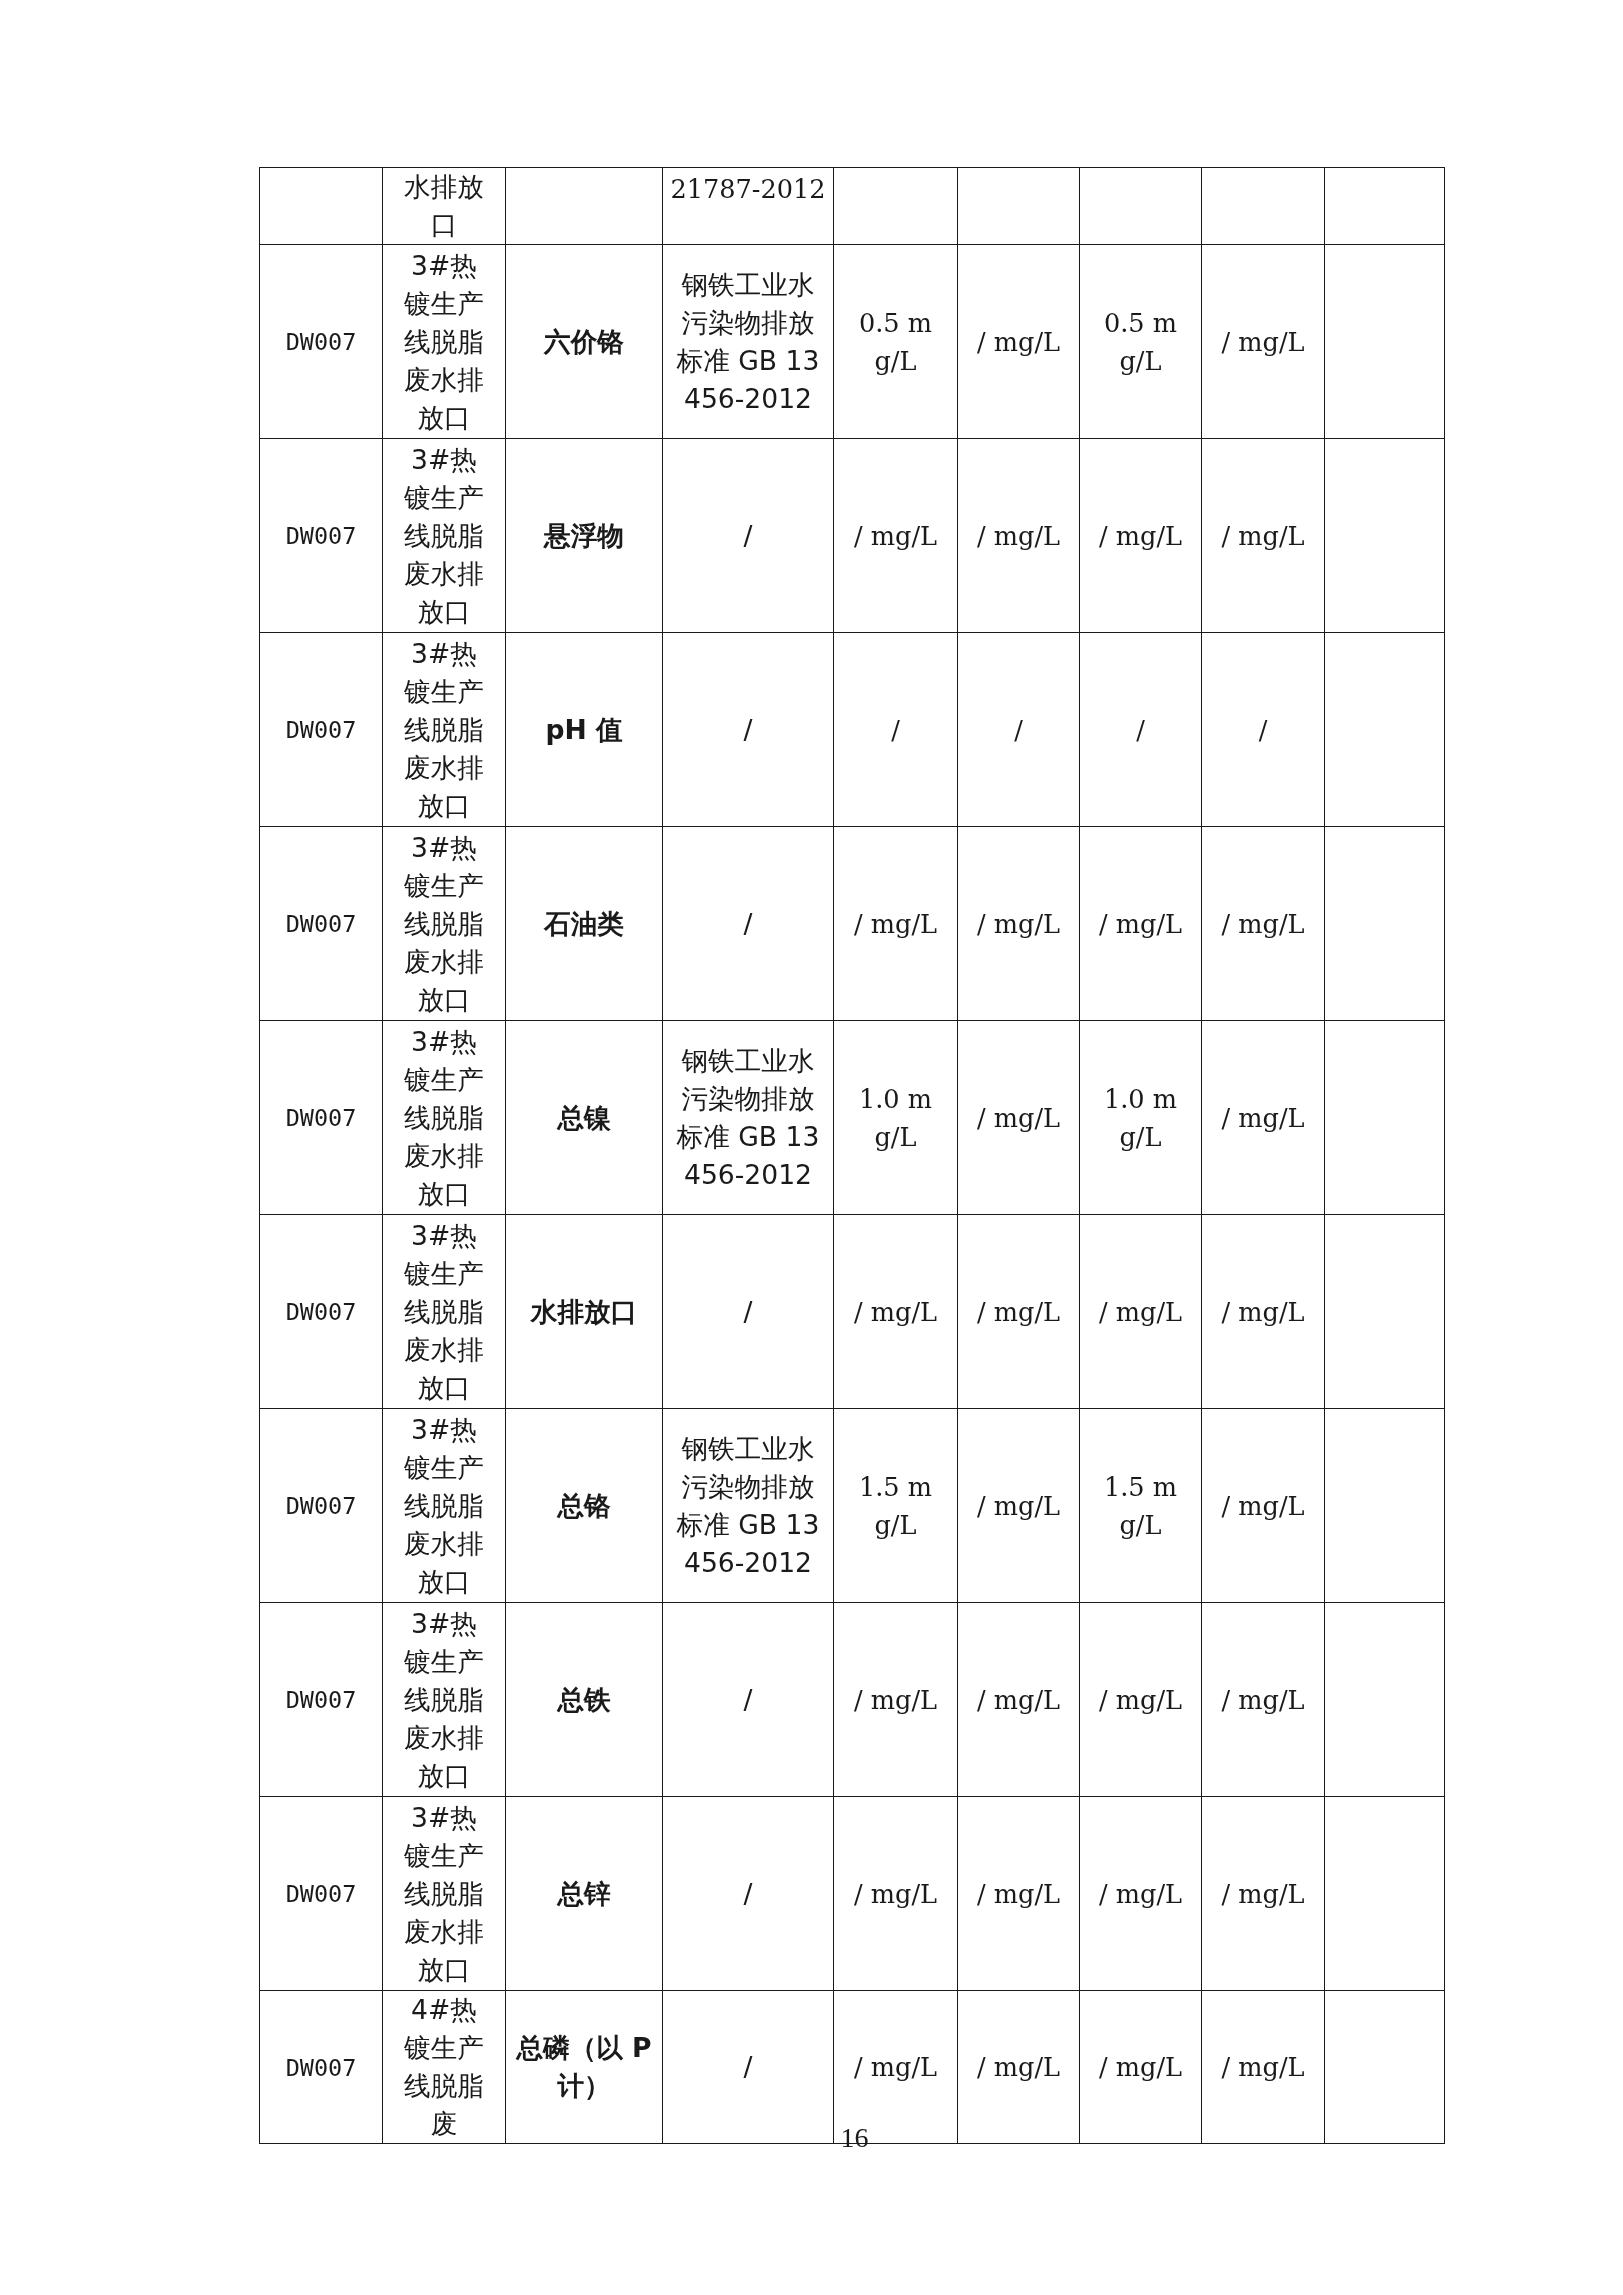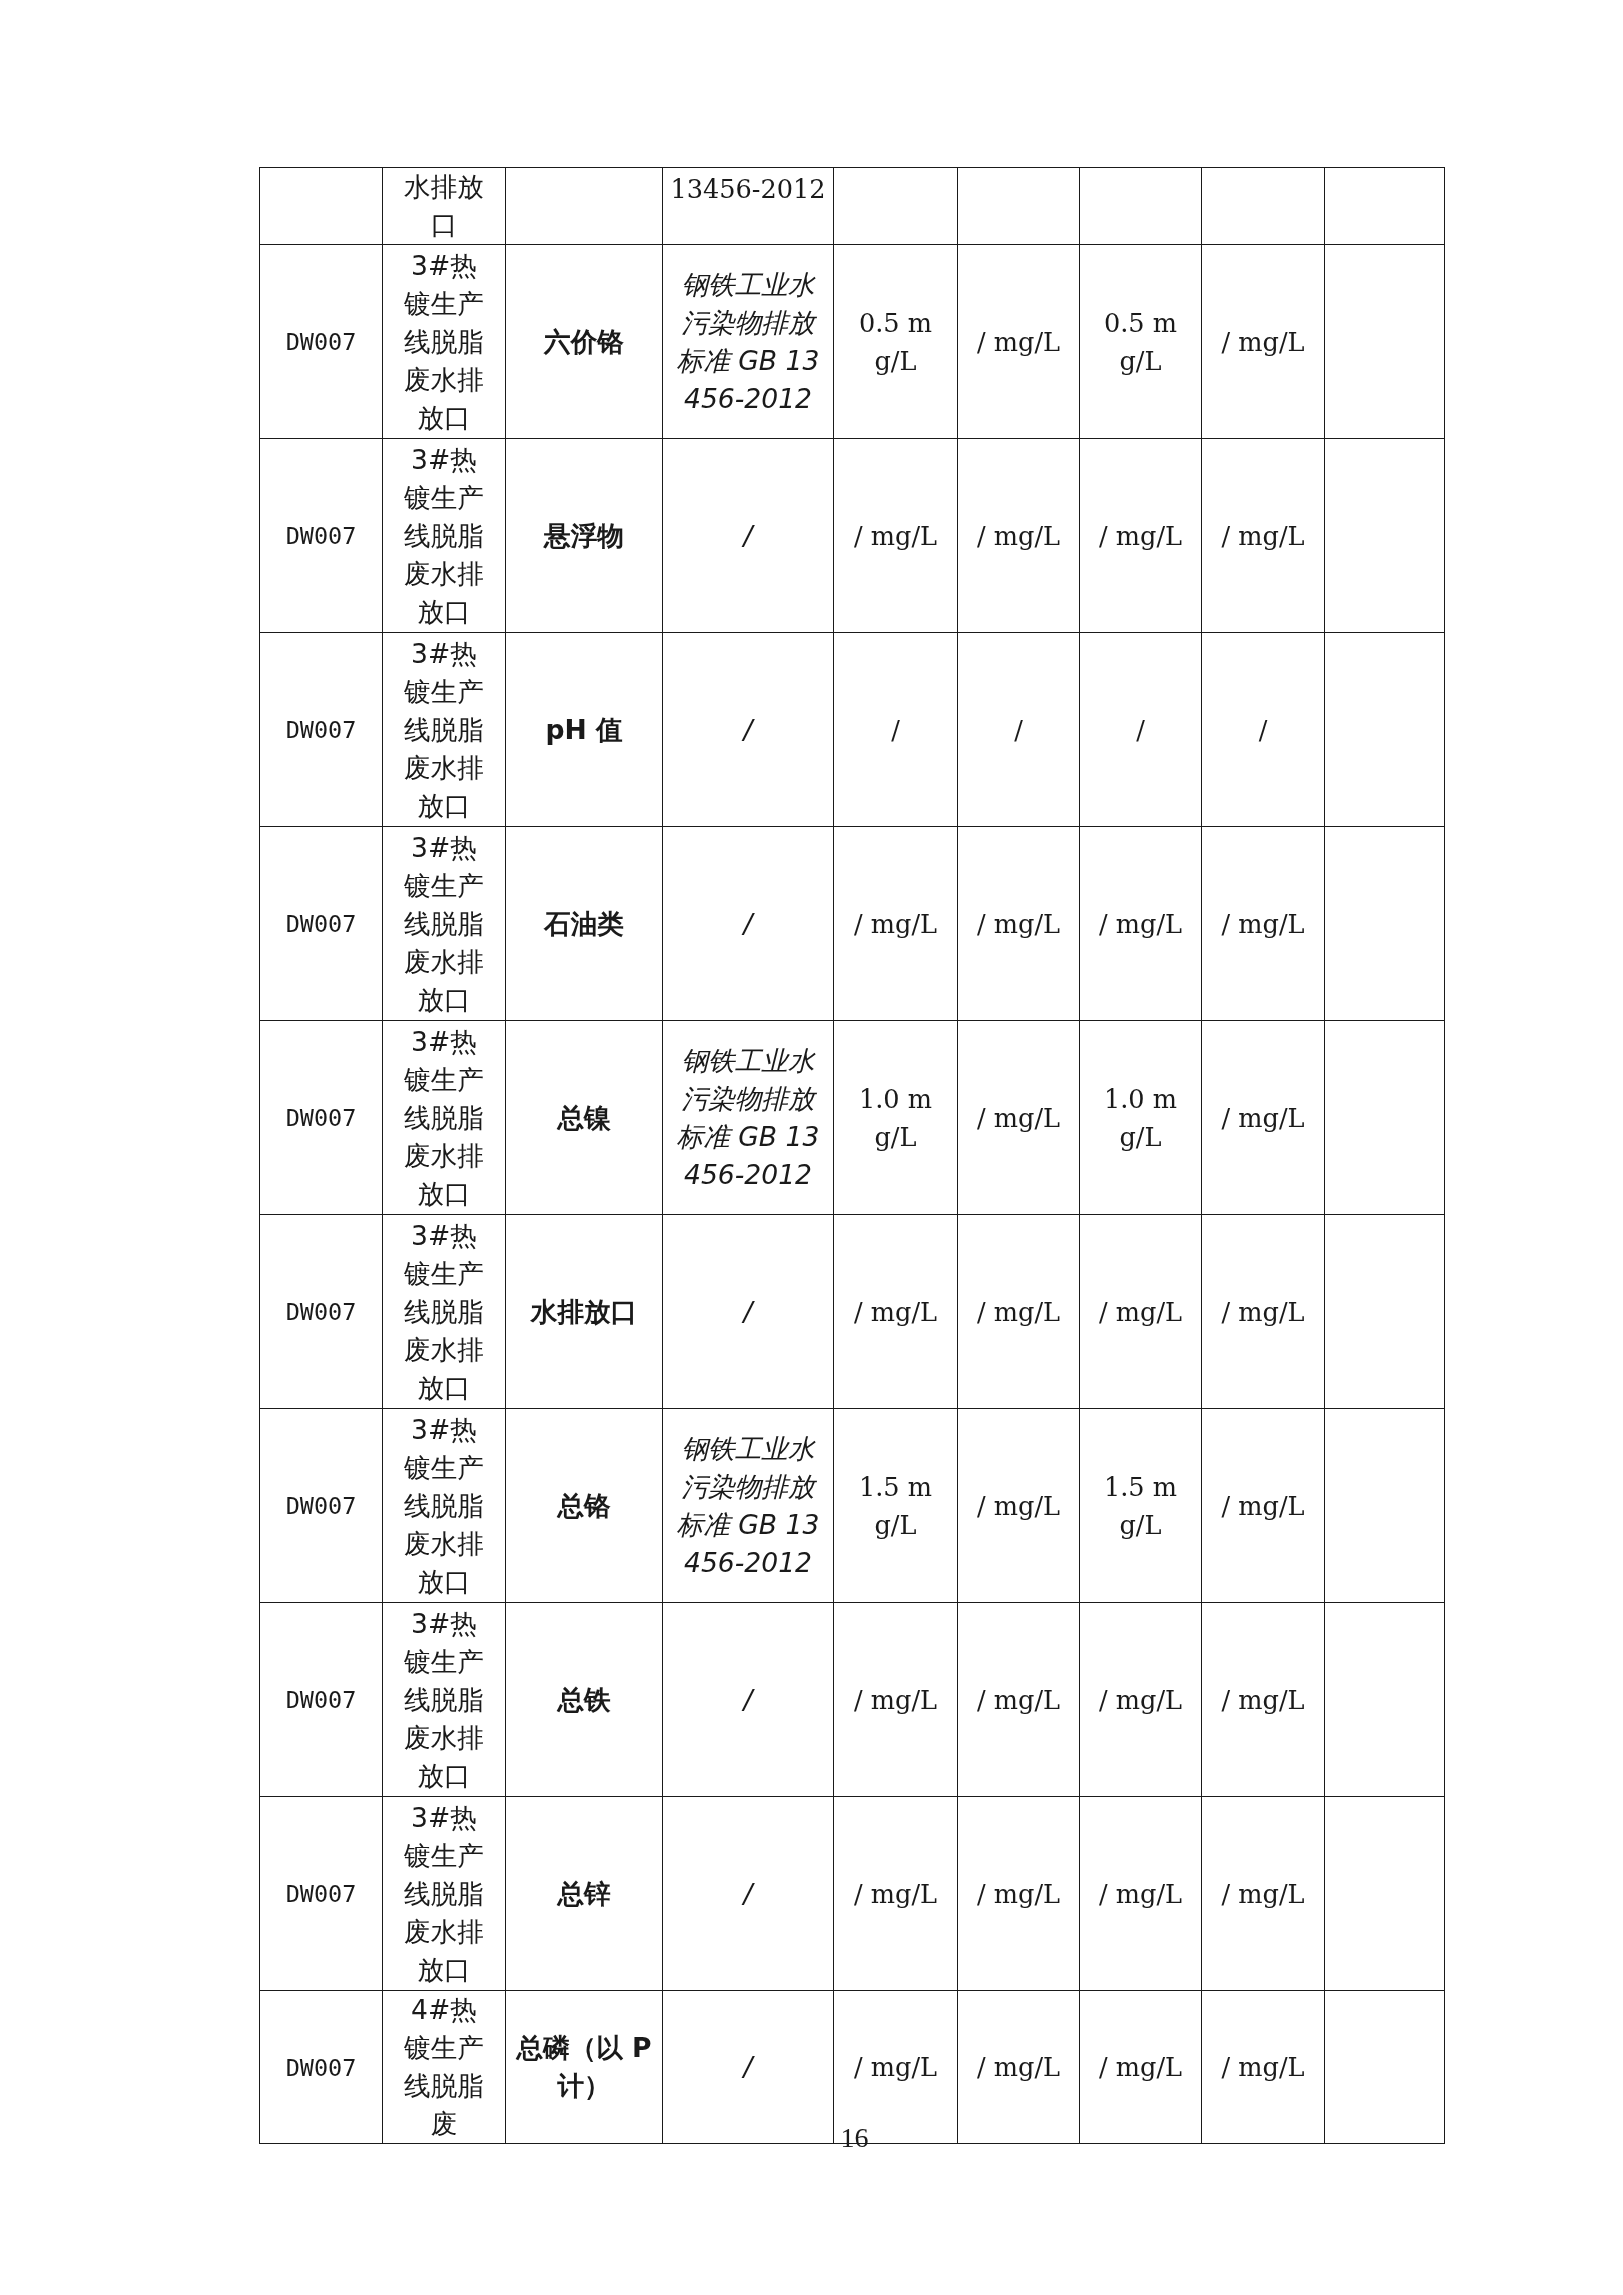--- a/index.html
+++ b/index.html
@@ -12,21 +12,21 @@
   }
   table.grid td {
     border: 1.5px solid #1a1a1a; padding: 0; text-align: center; vertical-align: middle;
     font-size: 25.6px; line-height: 38px; word-break: break-all;
   }
   table.grid tr.row { height: 194px; }
   table.grid tr.row-first { height: 77px; }
   table.grid tr.row-last { height: 120px; }
   .cn { font-family: "DejaVu Sans", "Liberation Sans", sans-serif; font-size: 26.6px; line-height: 38px; }
   .stacked { display: inline-block; width: 87px; }
-  .std { display: inline-block; width: 153px; font-style: italic; }
+  .std { display: inline-block; width: 153px; }
   .mono { font-family: "DejaVu Sans Mono", "Liberation Mono", monospace; font-size: 23.5px; text-align: center; }
   .val { display: inline-block; width: 92px; }
   .pollutant { display: inline-block; width: 143px; font-weight: bold; }
   .page-number { position: absolute; top: 2122px; left: 0; width: 1623px; text-align: center;
     font-family: "Liberation Serif", serif; font-size: 28px; }
 </style>
 </head>
 <body>
 
 <div class="page">
@@ -40,21 +40,21 @@
         <col style="width:122px">
         <col style="width:122px">
         <col style="width:123px">
         <col style="width:120px">
     </colgroup>
     <tbody>
       <tr class="row-first">
         <td></td>
         <td><span class="cn stacked">水排放口</span></td>
         <td></td>
-        <td style="vertical-align:top;padding-top:2px;"><span>13456-2012</span></td>
+        <td style="vertical-align:top;padding-top:2px;"><span>21787-2012</span></td>
         <td></td>
         <td></td>
         <td></td>
         <td></td>
         <td></td>
       </tr>
     </tbody>
     <tbody id="rows-body">
         <tr class="row">
           <td><span class="mono">DW007</span></td>

